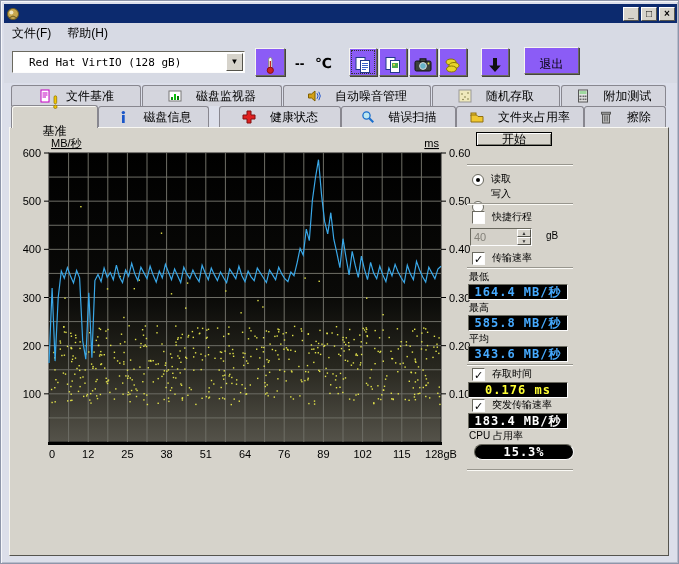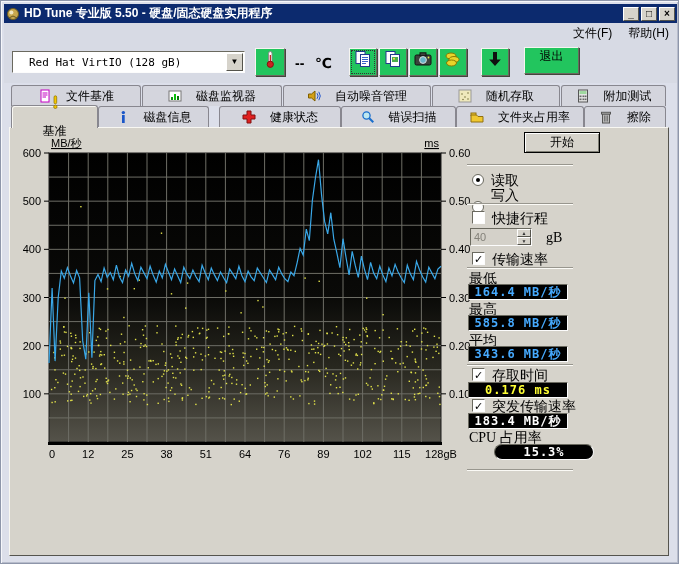--- a/index.html
+++ b/index.html
@@ -8,78 +8,77 @@
     border:1px solid #8e96aa;box-shadow:inset 1px 1px 0 #f6f7fb, inset -1px -1px 0 #b7bccb;overflow:hidden;}
   .abs{position:absolute;}
   
   .titlebar{left:3px;top:3px;width:673px;height:19px;background:#0c2a6e;color:#fff;
     display:flex;align-items:center;padding:0 2px;}
   .title-text{font-size:12px;font-weight:bold;margin-left:4px;white-space:nowrap;}
   .winbtn{width:16px;height:14px;background:#d6d3cb;border:1px solid;border-color:#fff #55544c #55544c #fff;
     font-size:10px;line-height:11px;text-align:center;font-weight:bold;color:#000;margin-left:2px;}
   .winbtns{margin-left:auto;display:flex;}
   
-  .menubar{left:3px;top:22px;width:673px;height:20px;background:#d7dae4;display:flex;align-items:center;justify-content:flex-end;}
+  .menubar{left:3px;top:22px;width:673px;height:20px;background:#d7dae4;display:flex;align-items:center;}
   .menuitem{font-size:12px;padding:2px 8px;color:#000;}
   
   .toolbar{left:3px;top:42px;width:673px;height:40px;background:#d7dae4;}
   .combo{left:8px;top:8px;width:233px;height:22px;background:#fff;border:1px solid;
     border-color:#6a695f #fcfcfc #fcfcfc #6a695f;display:flex;align-items:center;}
   .combo-text{font-family:"DejaVu Sans Mono","Liberation Mono",monospace;font-size:11px;padding-left:16px;flex:1;white-space:nowrap;overflow:hidden;}
   .combo-btn{width:17px;height:18px;margin-right:1px;background:#d6d3cb;border:1px solid;
     border-color:#fff #55544c #55544c #fff;font-size:8px;text-align:center;line-height:16px;}
-  .tbtn{background:#22c55e;border:1px solid;border-color:#f6f5f0 #6a695f #6a695f #f6f5f0;
-    box-shadow:1px 1px 0 #44443c;display:flex;align-items:flex-start;justify-content:center;}
+  .tbtn{background:#8b5cf6;border:1px solid;border-color:#f6f5f0 #6a695f #6a695f #f6f5f0;
+    box-shadow:1px 1px 0 #44443c;display:flex;align-items:flex-end;justify-content:center;}
   .temp-text{font-size:14px;font-weight:bold;color:#000;}
   .exit-btn{font-size:12px;color:#000;}
   
   .tab{position:absolute;height:21px;background:#d4d5dd;border:1px solid #88878f;border-bottom:none;
     border-radius:3px 3px 0 0;display:flex;align-items:center;justify-content:center;gap:14px;font-size:12px;color:#000;}
   .tab .ticon{display:inline-flex;width:14px;height:14px;}
   .tab.active{background:#d6d3cb;height:23px;z-index:5;box-shadow:inset 1px 1px 0 #f8f7f2;}
   
   .page{left:8px;top:126px;width:660px;height:429px;background:#d6d3cb;border:1px solid;
     border-color:#f8f7f2 #55544e #55544e #f8f7f2;}
   
-  .ctl-label{font-size:14px;color:#000;white-space:nowrap;font-family:Liberation Serif, serif;}
+  .ctl-label{font-size:10px;color:#000;white-space:nowrap;}
   .sep{height:2px;border-top:1px solid #98968e;border-bottom:1px solid #fbfaf6;}
   .checkbox{width:13px;height:13px;background:#fff;border:1px solid;border-color:#6a695f #fcfcfc #fcfcfc #6a695f;
     font-size:11px;line-height:12px;text-align:center;font-weight:bold;color:#000;}
   .radio{width:12px;height:12px;background:#fff;border:1px solid #6a695f;border-radius:50%;position:relative;}
   .radio.on::after{content:"";position:absolute;left:3px;top:3px;width:4px;height:4px;border-radius:50%;background:#000;}
   .lcd{width:100px;height:16px;background:#000;border:1px solid;border-color:#6a695f #fcfcfc #fcfcfc #6a695f;
     font-family:"DejaVu Sans Mono","Liberation Mono",monospace;font-size:12px;font-weight:bold;
     display:flex;align-items:center;justify-content:center;letter-spacing:1px;white-space:nowrap;}
   .lcd.blue{color:#46aaff;}
   .lcd.yellow{color:#ffff33;}
   .lcd.white{color:#ffffff;}
-  .start-btn{left:475px;top:131px;width:76px;height:21px;background:#d6d3cb;
+  .start-btn{left:475px;top:131px;width:76px;height:14px;background:#d6d3cb;
     border:1px solid #000;box-shadow:inset 1px 1px 0 #fff, inset -1px -1px 0 #807f75;
-    font-size:12px;display:flex;align-items:center;justify-content:center;color:#000;margin-left:48px;}
+    font-size:12px;display:flex;align-items:center;justify-content:center;color:#000;}
   .spinner{left:469px;top:227px;width:62px;height:18px;background:#d4d1c9;border:1px solid;
     border-color:#6a695f #fcfcfc #fcfcfc #6a695f;display:flex;}
   .spin-val{flex:1;font-size:11px;color:#84827a;padding:2px 0 0 3px;}
   .spin-btns{width:14px;display:flex;flex-direction:column;}
   .spin-btns div{flex:1;background:#d6d3cb;border:1px solid;border-color:#fff #55544c #55544c #fff;
     font-size:5px;line-height:6px;text-align:center;color:#333;}
 </style>
 </head>
 <body>
 
 <div class="window">
 
   <div class="abs titlebar">
     <span style="display:inline-flex;width:14px;height:14px;">
       <svg viewBox="0 0 14 14" width="14" height="14">
           <circle cx="7" cy="7" r="5.5" fill="#c8a84e" stroke="#6a5a20"></circle>
           <circle cx="5.4" cy="5.6" r="2" fill="#efe6c2"></circle>
           <path d="M3 11l4-2 4 2" stroke="#6a5a20" fill="none"></path>
         </svg>
     </span>
-    <span class="title-text">HD Tune 专业版 5.50 - 硬盘/固态硬盘实用程序</span>
     <span class="winbtns">
       <span class="winbtn">_</span>
       <span class="winbtn">□</span>
       <span class="winbtn">×</span>
     </span>
   </div>
 
   <div class="abs menubar">
     <span class="menuitem">文件(F)</span>
     <span class="menuitem">帮助(H)</span>
@@ -960,16 +959,16 @@
 
   <div class="abs checkbox" style="left:471px;top:367px;">✓</div>
   <span class="abs ctl-label" style="left:491px;top:366px;">存取时间</span>
   <div class="abs lcd yellow" style="left:467px;top:381px;">0.176 ms</div>
 
   <div class="abs checkbox" style="left:471px;top:398px;">✓</div>
   <span class="abs ctl-label" style="left:491px;top:397px;">突发传输速率</span>
   <div class="abs lcd white" style="left:467px;top:412px;">183.4 MB/秒</div>
 
   <span class="abs ctl-label" style="left:468px;top:428px;">CPU 占用率</span>
-  <div class="abs lcd white" style="left:493px;top:443px;border-radius:8px;">15.3%</div>
+  <div class="abs lcd white" style="left:473px;top:443px;border-radius:8px;">15.3%</div>
 
   <div class="abs sep" style="left:466px;top:468px;width:106px;"></div>
 </div>
 
 </body></html>

